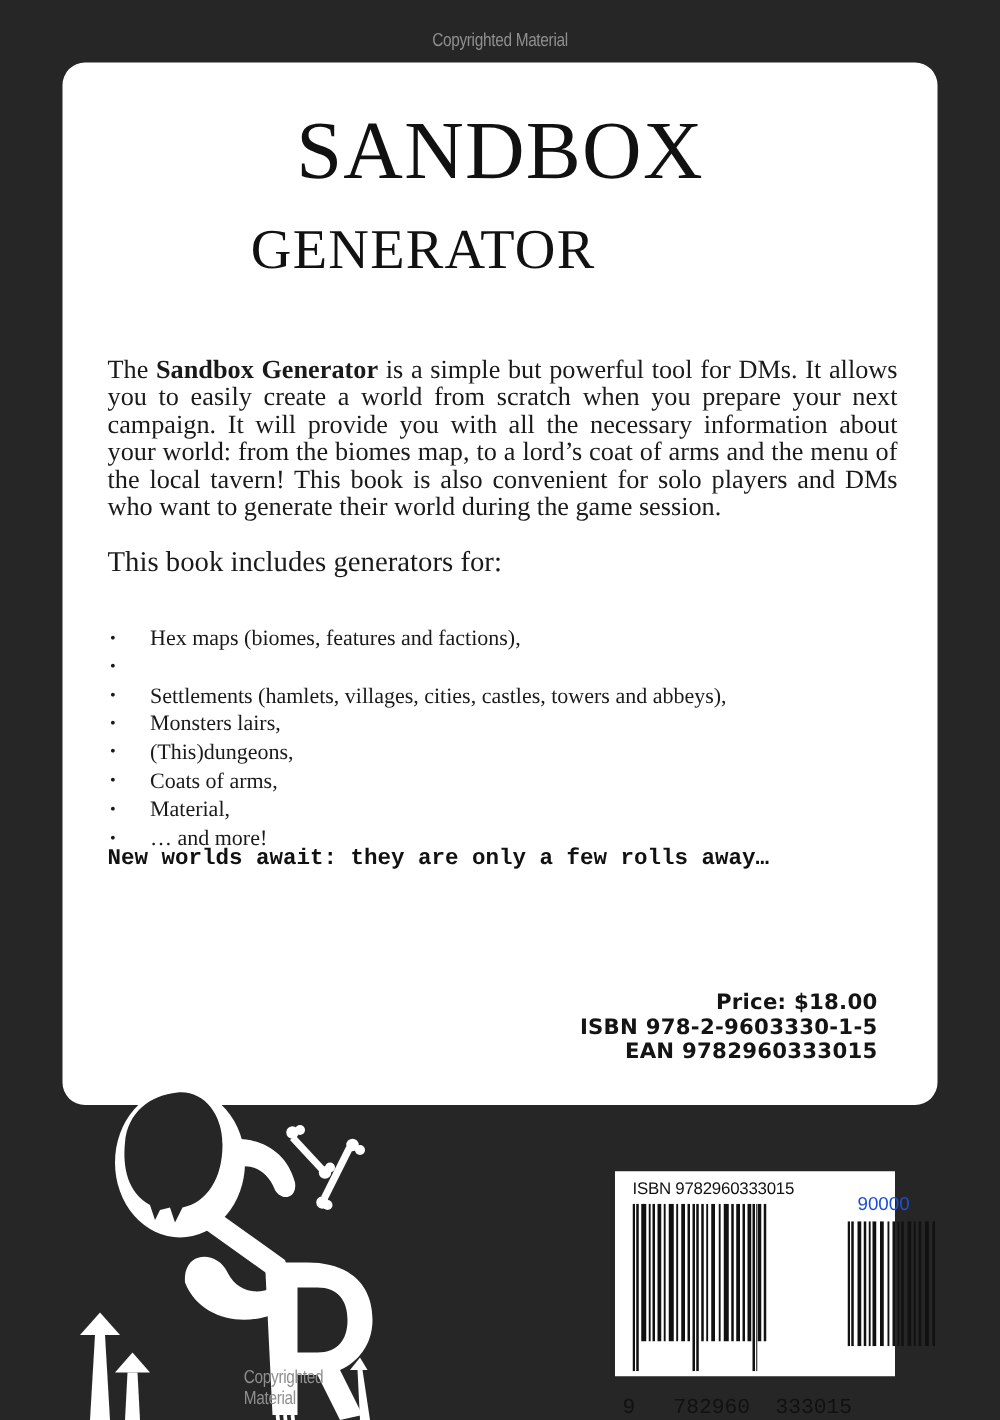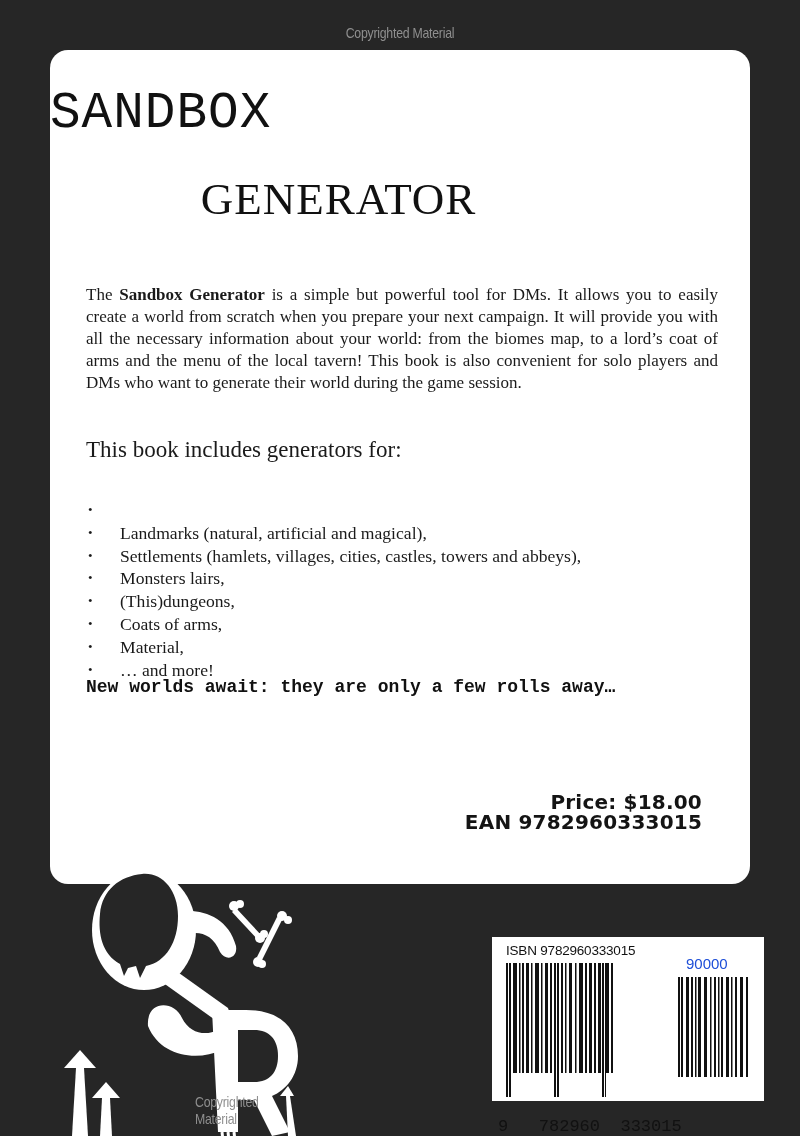--- a/index.html
+++ b/index.html
@@ -36,22 +36,23 @@
       width: 700px;
       height: 834px;
       background: #ffffff;
       border-radius: 18px;
     }
     .title-1 {
       position: absolute;
       left: 0;
       width: 700px;
       top: 38px;
-      font-family: Liberation Mono, monospace;
-      font-size: 51px;
+      text-align: center;
+      font-family: Liberation Serif, serif;
+      font-size: 66px;
       color: #111;
       letter-spacing: 1px;
       line-height: 1;
     }
     .title-2 {
       position: absolute;
       left: 0;
       width: 577px;
       top: 127px;
       text-align: center;
@@ -59,21 +60,21 @@
       font-size: 45px;
       color: #111;
       letter-spacing: 1px;
       line-height: 1;
     }
     .intro {
       position: absolute;
       left: 36px;
       top: 234px;
       width: 632px;
-      font-size: 17px;
+      font-size: 21px;
       line-height: 22px;
       color: #1a1a1a;
       text-align: justify;
     }
     .intro b { font-weight: bold; }
     .includes {
       position: absolute;
       left: 36px;
       top: 389px;
       font-size: 23px;
@@ -113,41 +114,41 @@
       line-height: 22px;
       font-family: Liberation Mono, monospace;
     }
     .pricing {
       position: absolute;
       right: 48px;
       top: 743px;
       text-align: right;
       font-family: "DejaVu Sans", sans-serif;
       font-weight: bold;
-      font-size: 20px;
+      font-size: 17px;
       line-height: 19.5px;
       color: #141414;
       letter-spacing: 0.2px;
     }
 
     
     .logo {
       position: absolute;
       left: 50px;
       top: 850px;
       width: 300px;
       height: 286px;
     }
 
     
     .barcode-box {
       position: absolute;
       left: 492px;
       top: 937px;
-      width: 272px;
+      width: 224px;
       height: 164px;
       background: #ffffff;
     }
     .barcode-isbn {
       position: absolute;
       left: 14px;
       top: 6px;
       font-family: "Liberation Sans", sans-serif;
       font-size: 13.5px;
       color: #111;
@@ -189,34 +190,35 @@
 
 <div class="panel">
   <div class="title-1">SANDBOX</div>
   <div class="title-2">GENERATOR</div>
 
   <div class="intro"><span>The </span><b>Sandbox Generator</b><span> is a simple but powerful tool for DMs. It allows you to easily create a world from scratch when you prepare your next campaign. It will provide you with all the necessary information about your world: from the biomes map, to a lord’s coat of  arms and the menu of  the local tavern! This book is also convenient for solo players and DMs who want to generate their world during the game session.</span></div>
 
   <div class="includes">This book includes generators for:</div>
 
   <ul class="list">
+    <li><span class="bullet">•</span><span>Hex maps (biomes, features and factions),</span></li>
     <li><span class="bullet">•</span></li>
-    <li><span class="bullet">•</span><span>Landmarks (natural, artificial and magical),</span></li>
     <li><span class="bullet">•</span><span>Settlements (hamlets, villages, cities, castles, towers and abbeys),</span></li>
     <li><span class="bullet">•</span><span>Monsters lairs,</span></li>
     <li><span class="bullet">•</span><span>(This)dungeons,</span></li>
     <li><span class="bullet">•</span><span>Coats of  arms,</span></li>
     <li><span class="bullet">•</span><span>Material,</span></li>
     <li><span class="bullet">•</span><span>… and more!</span></li>
   </ul>
 
   <div class="tagline">New worlds await: they are only a few rolls away…</div>
 
   <div class="pricing">
     <div>Price: $18.00</div>
+    <div>ISBN 978-2-9603330-1-5</div>
     <div>EAN 9782960333015</div>
   </div>
 </div>
 
 <svg class="logo" viewBox="0 0 300 286" xmlns="http://www.w3.org/2000/svg">
 
   <g fill="#ffffff">
     <path d="M150 34 L154 18 L157 34 Z"></path>
     <path d="M156 34 L162 14 L163 34 Z"></path>
     <path d="M160 34 L170 22 L166 34 Z"></path>

